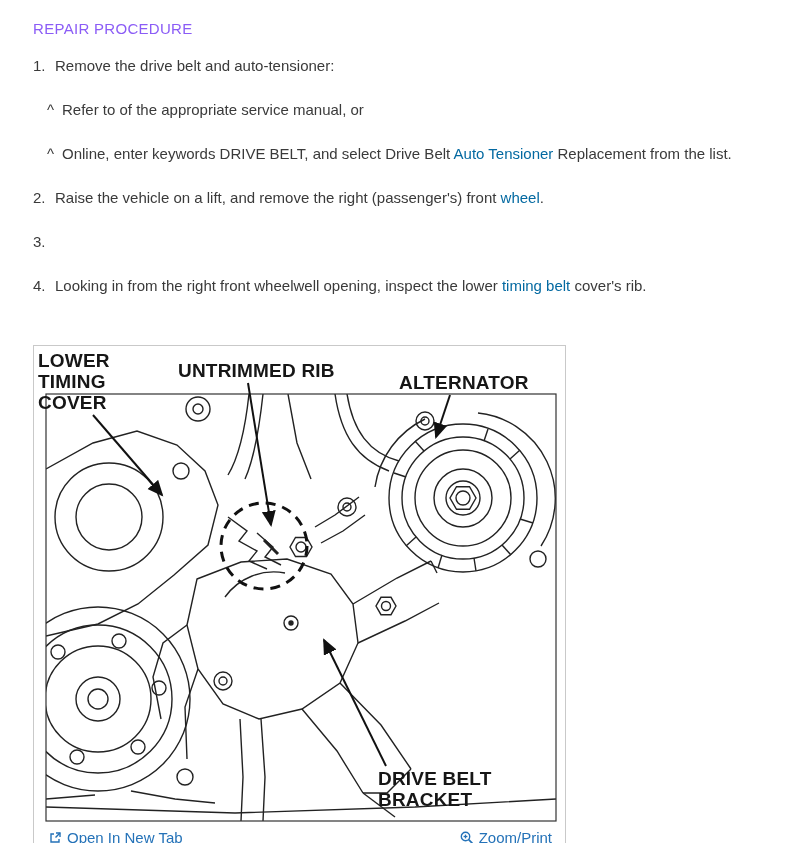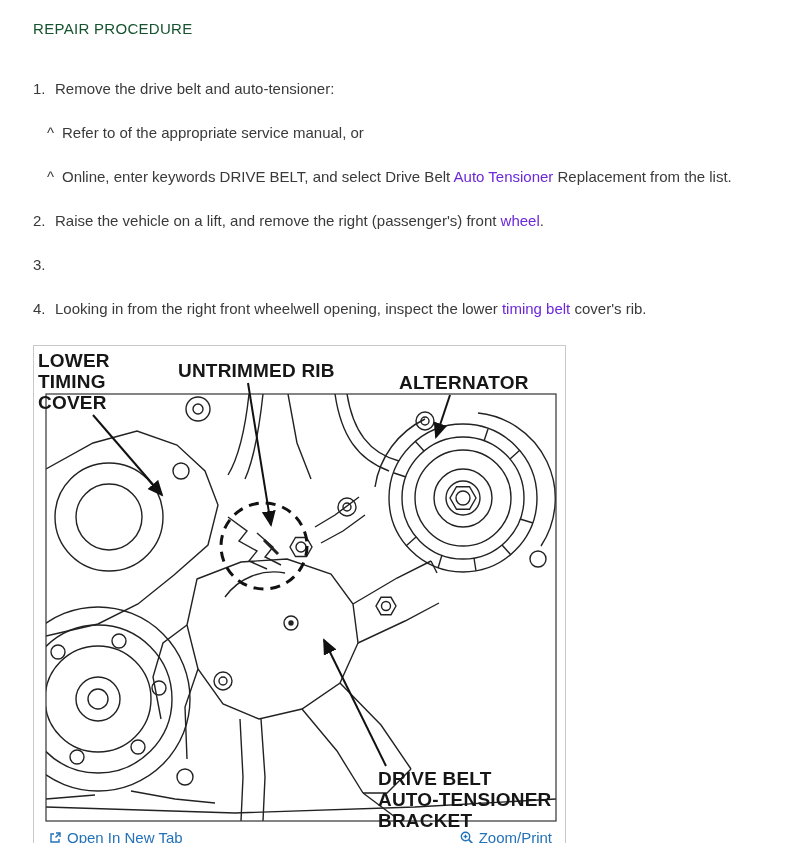--- a/index.html
+++ b/index.html
@@ -1,24 +1,24 @@
 <!DOCTYPE html>
 <html><head>
 <meta charset="utf-8">
 <style>
   * { margin:0; padding:0; box-sizing:border-box; }
   html, body { width:788px; height:843px; background:#ffffff; overflow:hidden; }
   body { font-family:"Liberation Sans", sans-serif; color:#3a3a3a; }
   .page { position:relative; width:788px; height:843px; padding:20px 33px 0 33px; background:#fff; }
-  .title { font-size:15px; font-weight:400; color:#14532d; letter-spacing:0.3px; margin-bottom:42px; }
+  .title { font-size:15px; font-weight:400; color:#8b5cf6; letter-spacing:0.3px; margin-bottom:19px; }
   .step { display:flex; font-size:15px; line-height:20px; margin-bottom:24px; color:#3a3a3a; }
   .step .num { width:22px; flex:0 0 22px; }
   .step.sub { margin-left:14px; }
   .step.sub .bullet { width:15px; flex:0 0 15px; }
-  .inline-link { color:#6d28d9; text-decoration:none; cursor:pointer; }
+  .inline-link { color:#0369a1; text-decoration:none; cursor:pointer; }
   .figure { position:absolute; left:33px; top:345px; width:533px; height:520px; border:1px solid #c9c9c9; background:#fff; }
   .scan { position:absolute; left:1px; top:1px; width:427px; height:478px; }
   .scan svg.art { position:absolute; left:0; top:0; }
   .lbl { position:absolute; font-weight:700; font-size:19px; line-height:21px; color:#161616; letter-spacing:0.2px; white-space:nowrap; font-family:"Liberation Sans", sans-serif; }
   .lbl span { display:block; }
   .lbl-ltc { left:3px; top:3px; }
   .lbl-rib { left:143px; top:13px; }
   .lbl-alt { left:364px; top:25px; }
   .lbl-brk { left:343px; top:421px; }
   .fig-footer { position:absolute; left:1px; top:483px; width:531px; display:flex; justify-content:space-between; align-items:center; padding:0 14px; }
@@ -189,21 +189,20 @@
 
       <div class="lbl lbl-ltc">
         <span>LOWER</span>
         <span>TIMING</span>
         <span>COVER</span>
       </div>
       <div class="lbl lbl-rib">UNTRIMMED RIB</div>
       <div class="lbl lbl-alt">ALTERNATOR</div>
       <div class="lbl lbl-brk">
         <span>DRIVE BELT</span>
-        <span>AUTO-TENSIONER</span>
         <span>BRACKET</span>
       </div>
     </div>
 
     <div class="fig-footer">
       <a class="fig-link">
         <svg width="13" height="13" viewBox="0 0 13 13">
           <path d="M5 3 H2 V11 H10 V8" fill="none" stroke="#2472b8" stroke-width="1.4"></path>
           <path d="M7 2 H11 V6" fill="none" stroke="#2472b8" stroke-width="1.4"></path>
           <path d="M11 2 L6.5 6.5" stroke="#2472b8" stroke-width="1.4"></path>

